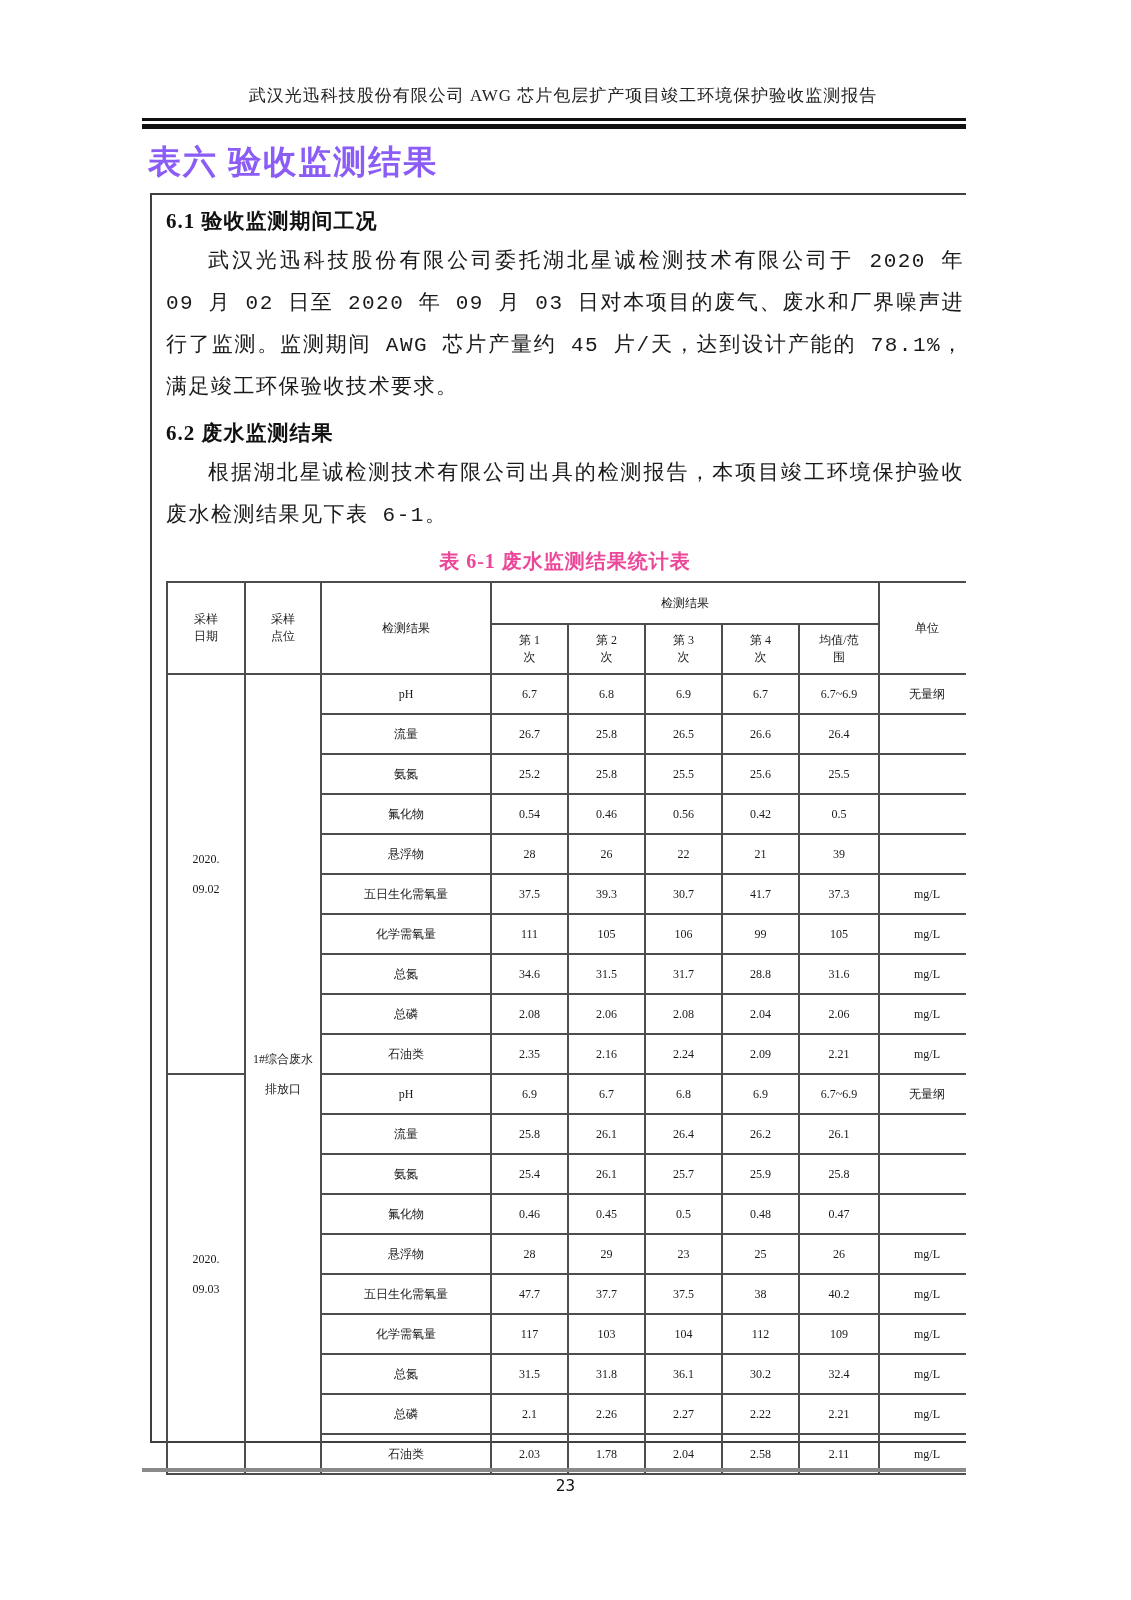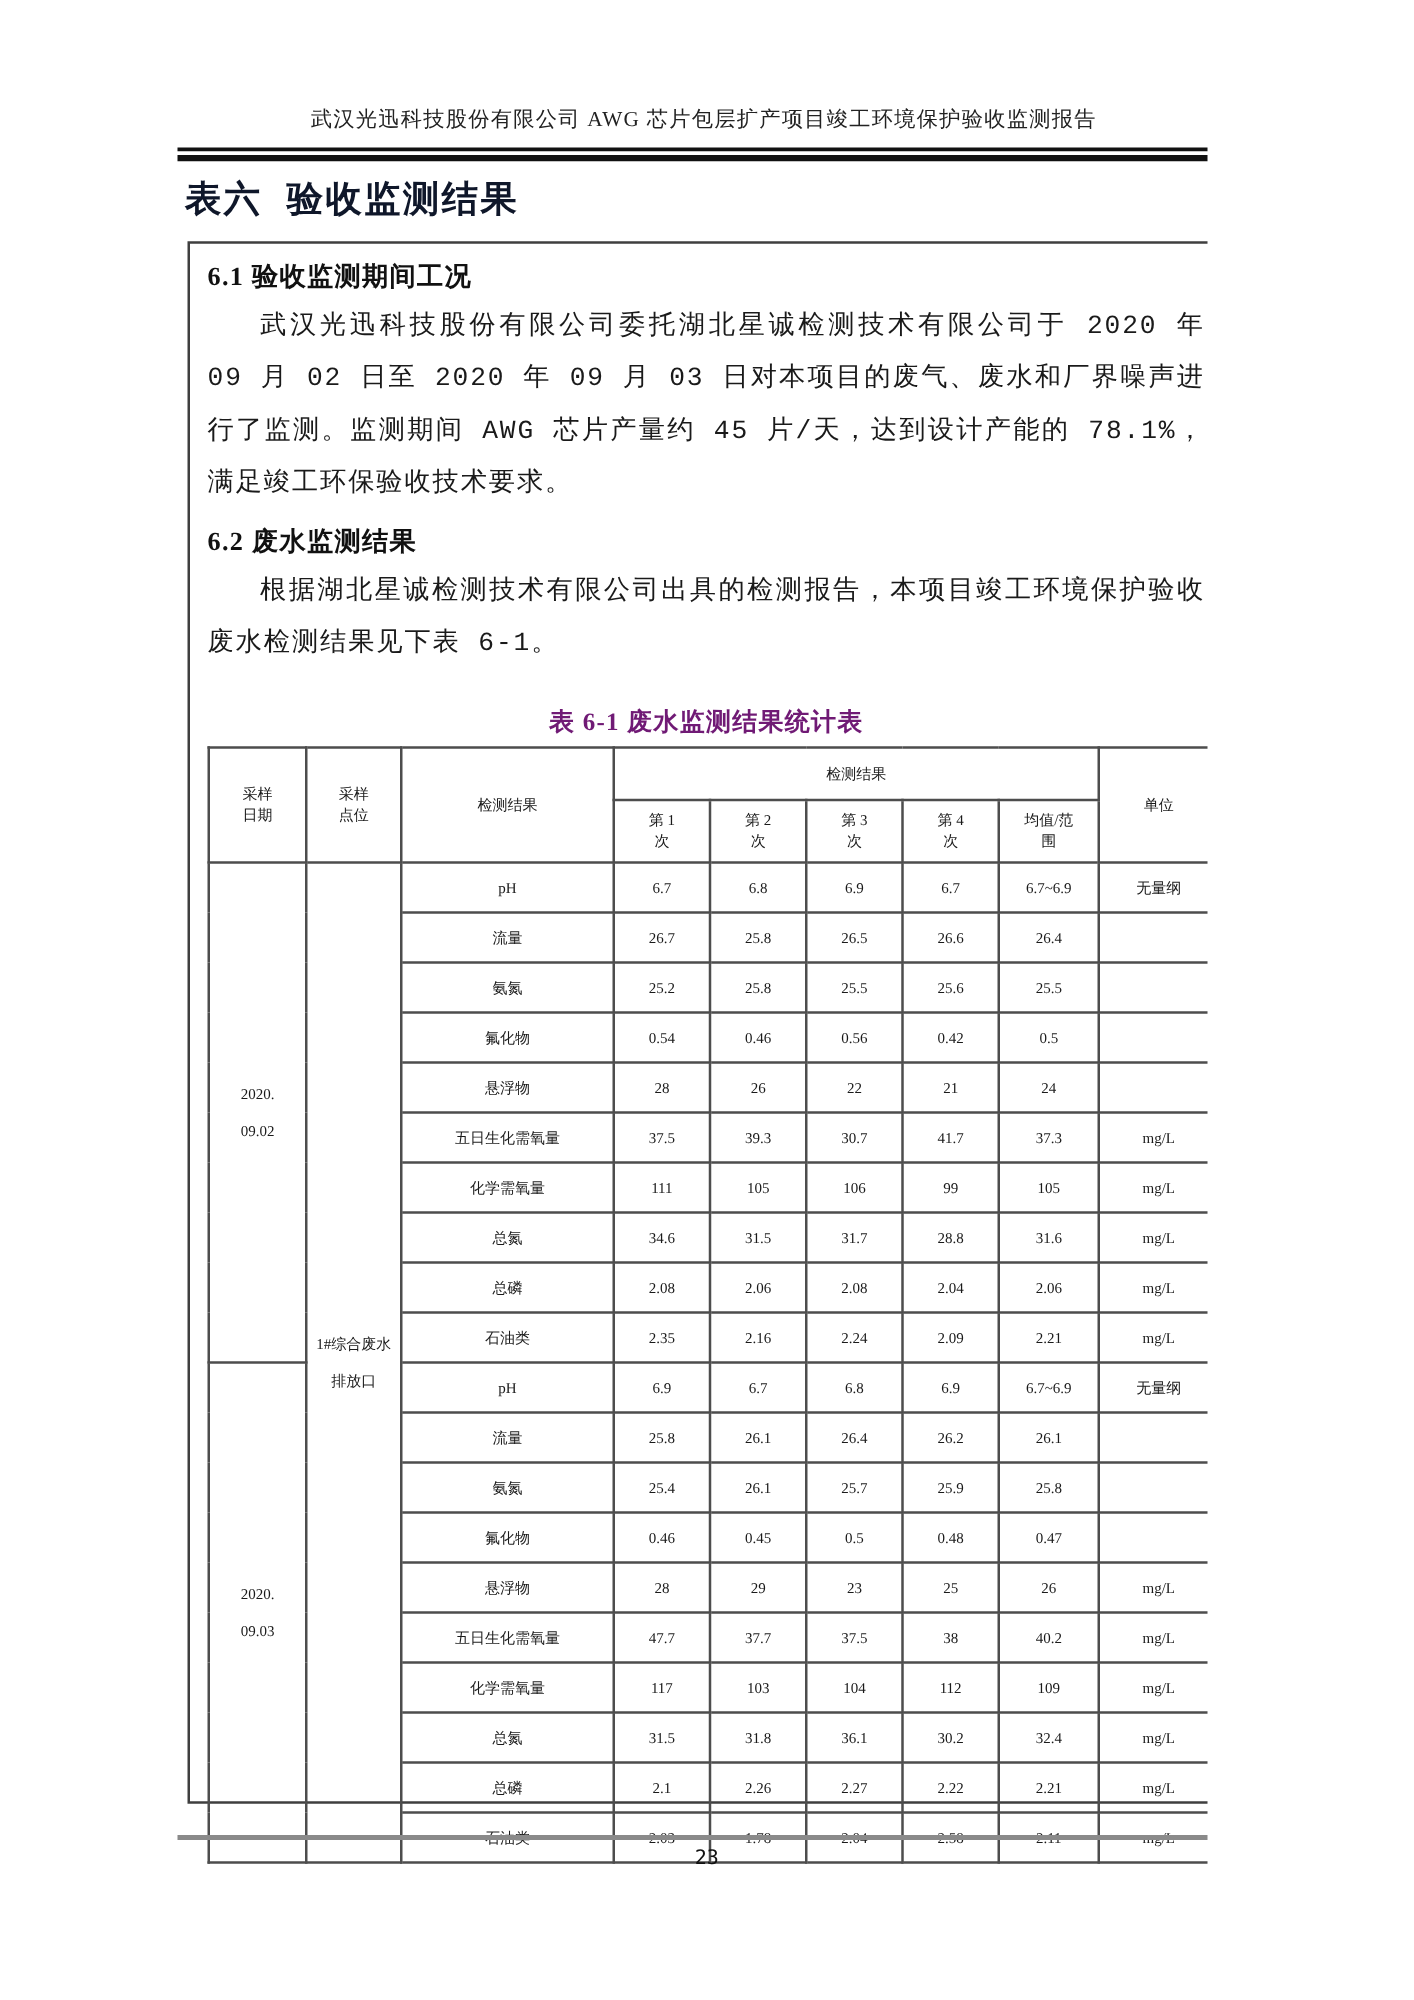--- a/index.html
+++ b/index.html
@@ -15,41 +15,41 @@
   .doc-header{
     position:absolute;top:84px;left:142px;width:842px;
     text-align:center;font-size:17px;letter-spacing:1px;color:#222;
   }
   .double-rule{position:absolute;left:142px;width:842px;}
   .double-rule .r1{height:3px;background:#111;}
   .double-rule .r2{height:5px;background:#111;margin-top:3px;}
   
   .main-title{
     position:absolute;top:140px;left:148px;
-    font-size:29px;font-weight:bold;letter-spacing:2px;color:#0f172a;font-family:Liberation Mono, monospace;
+    font-size:33px;font-weight:bold;letter-spacing:2px;color:#8b5cf6;
   }
   
   .content-box{
     position:absolute;top:193px;left:150px;width:830px;height:1250px;
     border:2px solid #3f3f3f;box-sizing:border-box;
     padding:6px 14px 0 14px;
   }
   .section-heading{
     font-size:21px;font-weight:bold;letter-spacing:1px;color:#111;
     margin:6px 0 4px 0;
   }
   .para{
     font-size:21px;line-height:42px;letter-spacing:1.5px;
     text-align:justify;text-indent:2em;color:#1a1a1a;
     margin:6px 0 10px 0;
     font-family:Liberation Mono, monospace;
   }
   .table-title{
     text-align:center;font-size:20px;font-weight:bold;letter-spacing:1px;
-    margin:27px 0 6px 0;color:#701a75;
+    margin:11px 0 6px 0;color:#ec4899;
   }
   
   table.results{
     border-collapse:collapse;table-layout:fixed;
     width:808px;margin:0 auto;
     font-size:12px;color:#1a1a1a;
   }
   table.results th,table.results td{
     border:2px solid #4d4d4d;
     text-align:center;vertical-align:middle;
@@ -178,21 +178,21 @@
             <td>0.42</td>
             <td>0.5</td>
             <td></td>
           </tr>
           <tr>
             <td>悬浮物</td>
             <td>28</td>
             <td>26</td>
             <td>22</td>
             <td>21</td>
-            <td>24</td>
+            <td>39</td>
             <td></td>
           </tr>
           <tr>
             <td>五日生化需氧量</td>
             <td>37.5</td>
             <td>39.3</td>
             <td>30.7</td>
             <td>41.7</td>
             <td>37.3</td>
             <td>mg/L</td>

